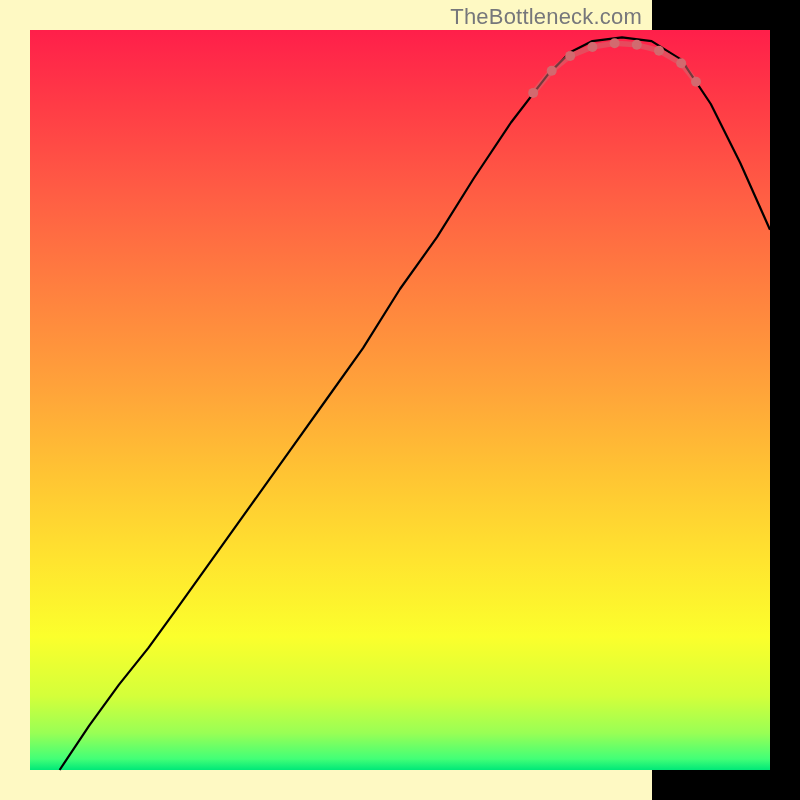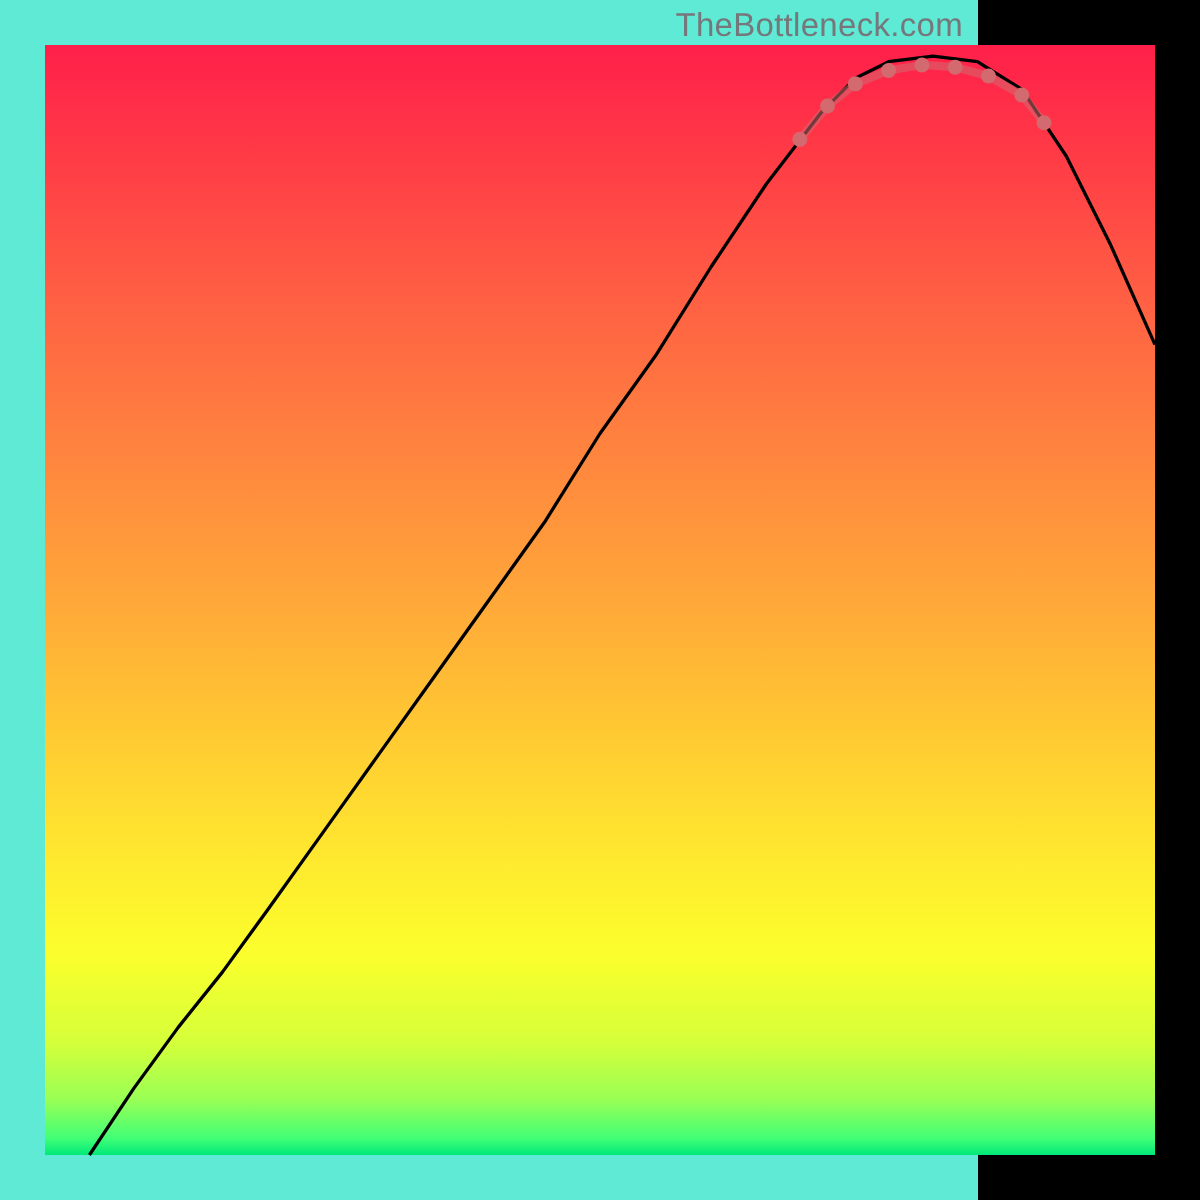--- a/index.html
+++ b/index.html
@@ -7,21 +7,21 @@
     padding: 0;
     width: 800px;
     height: 800px;
     background: #000;
     overflow: hidden;
   }
   .container {
     position: relative;
     width: 652px;
     height: 800px;
-    background: #5eead4;
+    background: #fef9c3;
   }
   .watermark {
     position: absolute;
     top: 4px;
     right: 10px;
     font-family: Arial, Helvetica, sans-serif;
     font-size: 22px;
     color: #76777b;
     font-weight: 500;
     z-index: 10;

